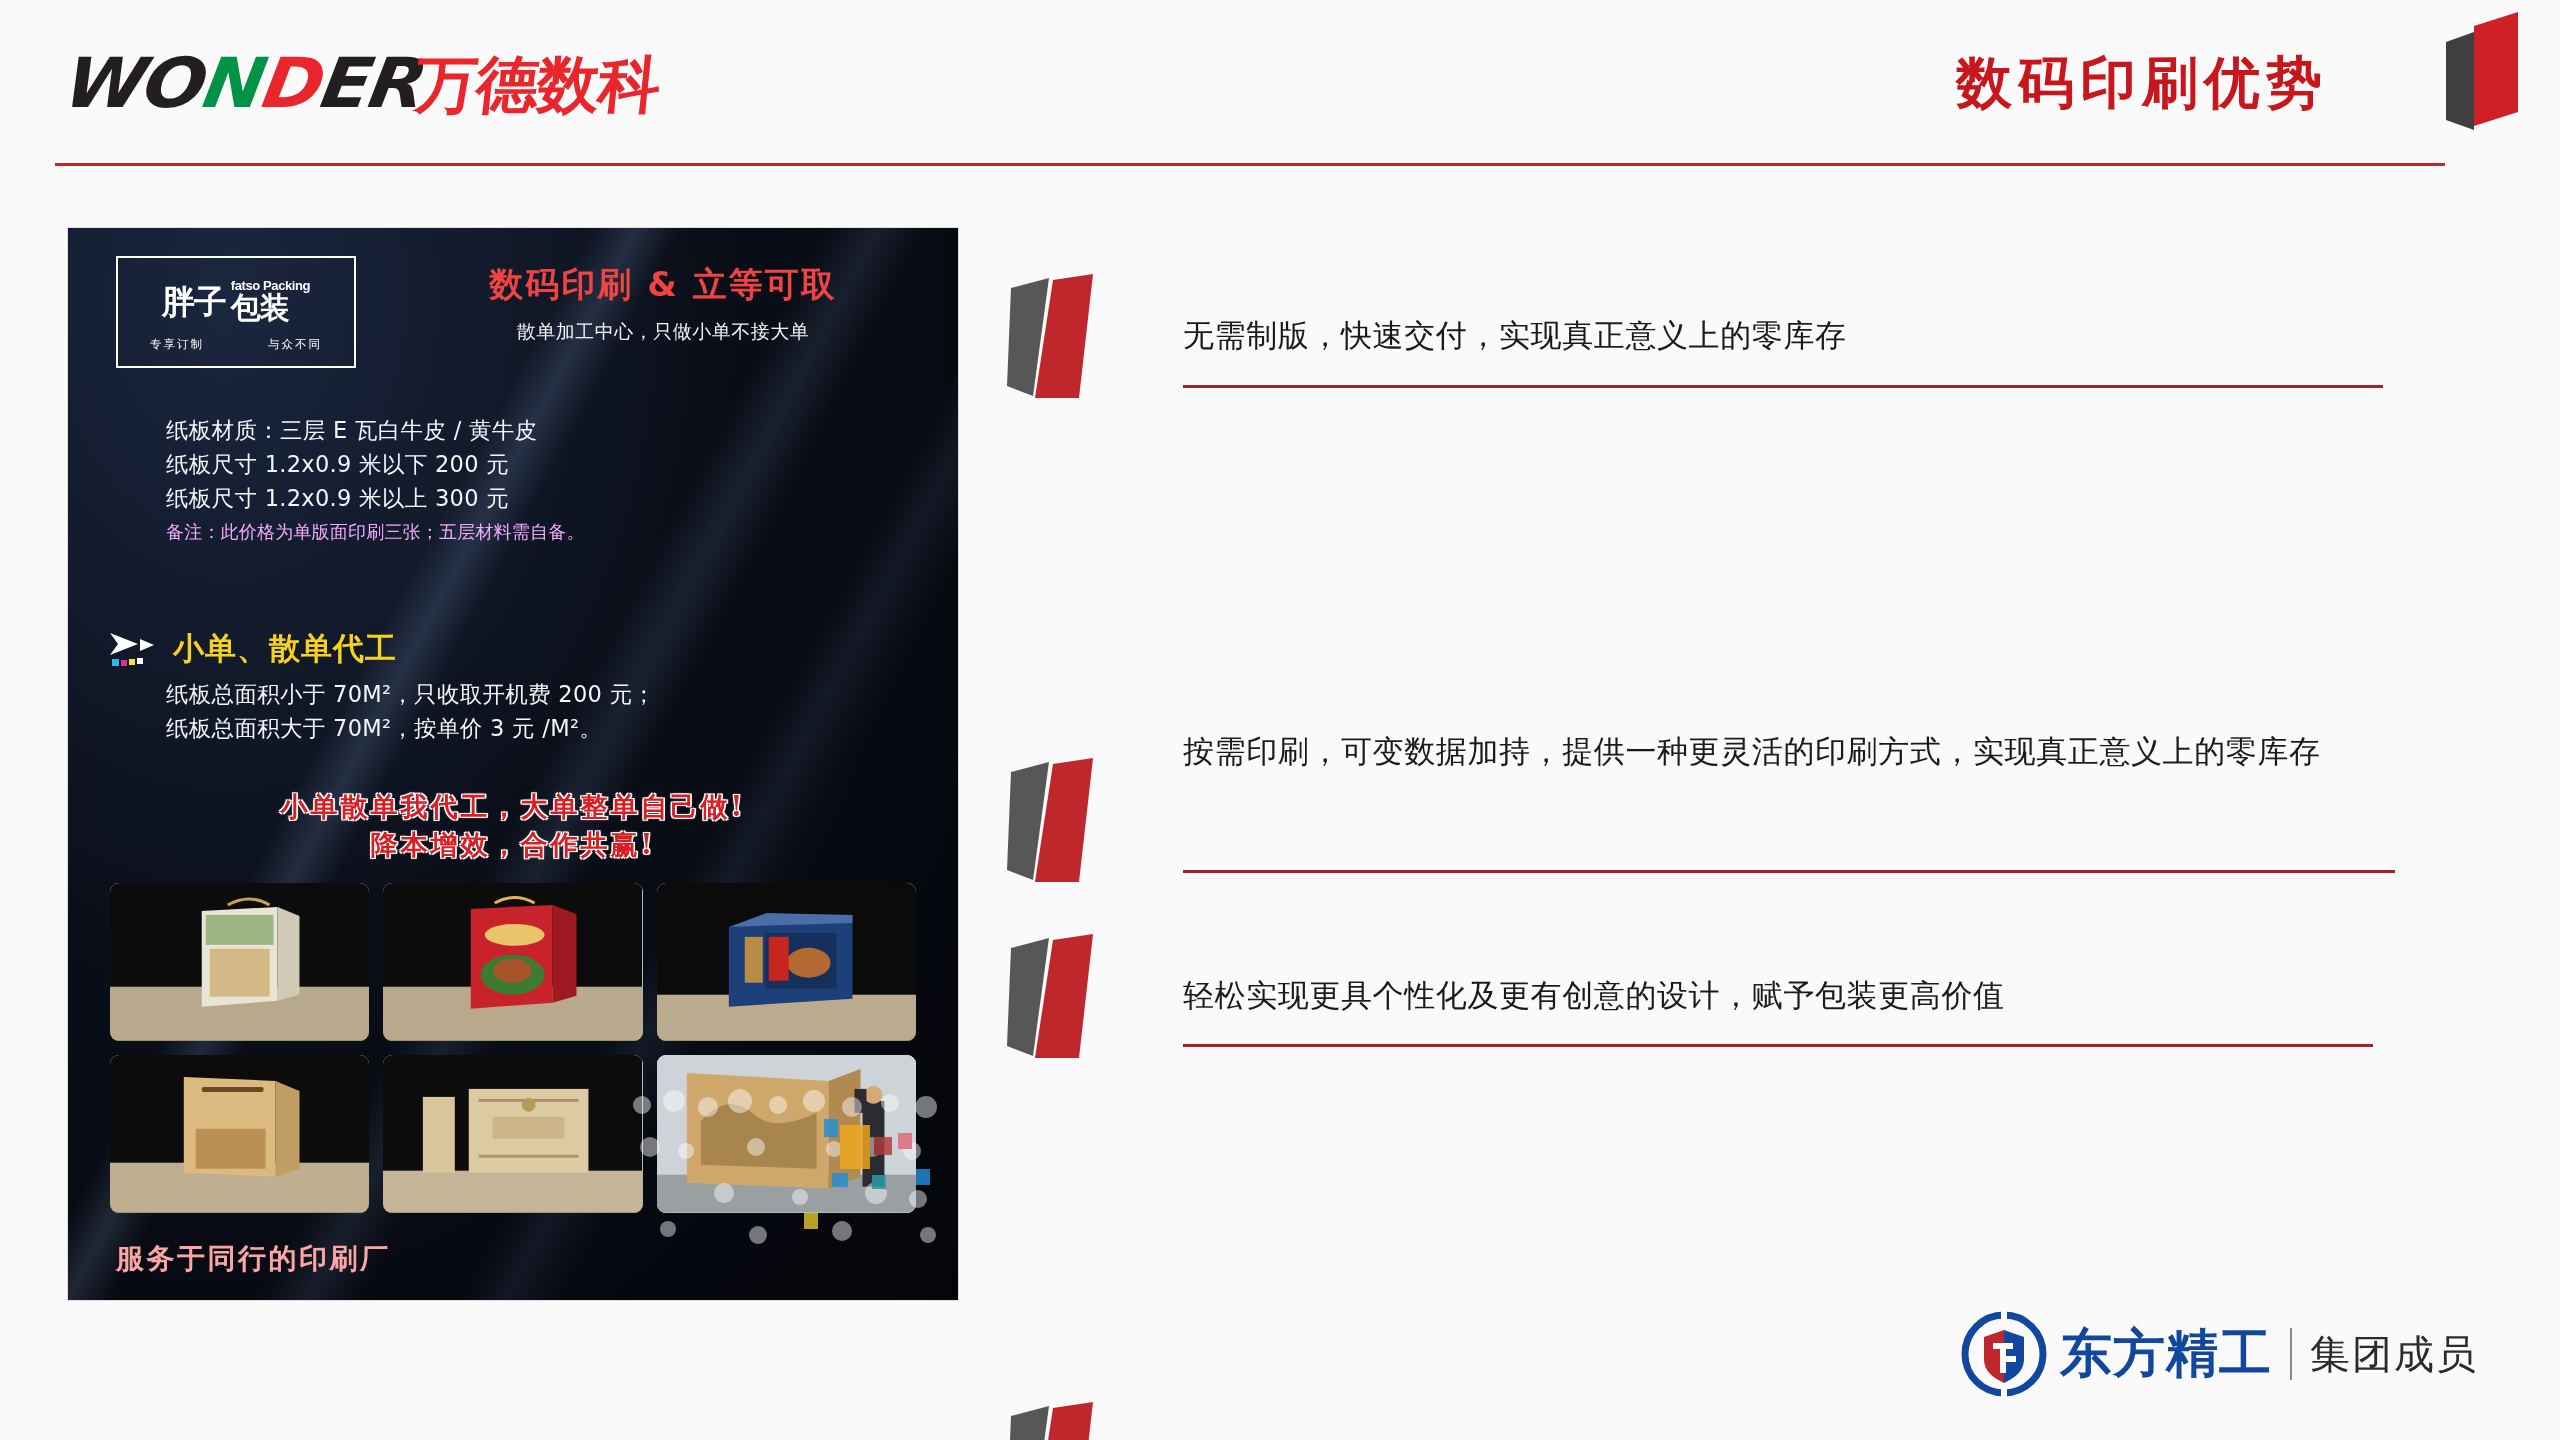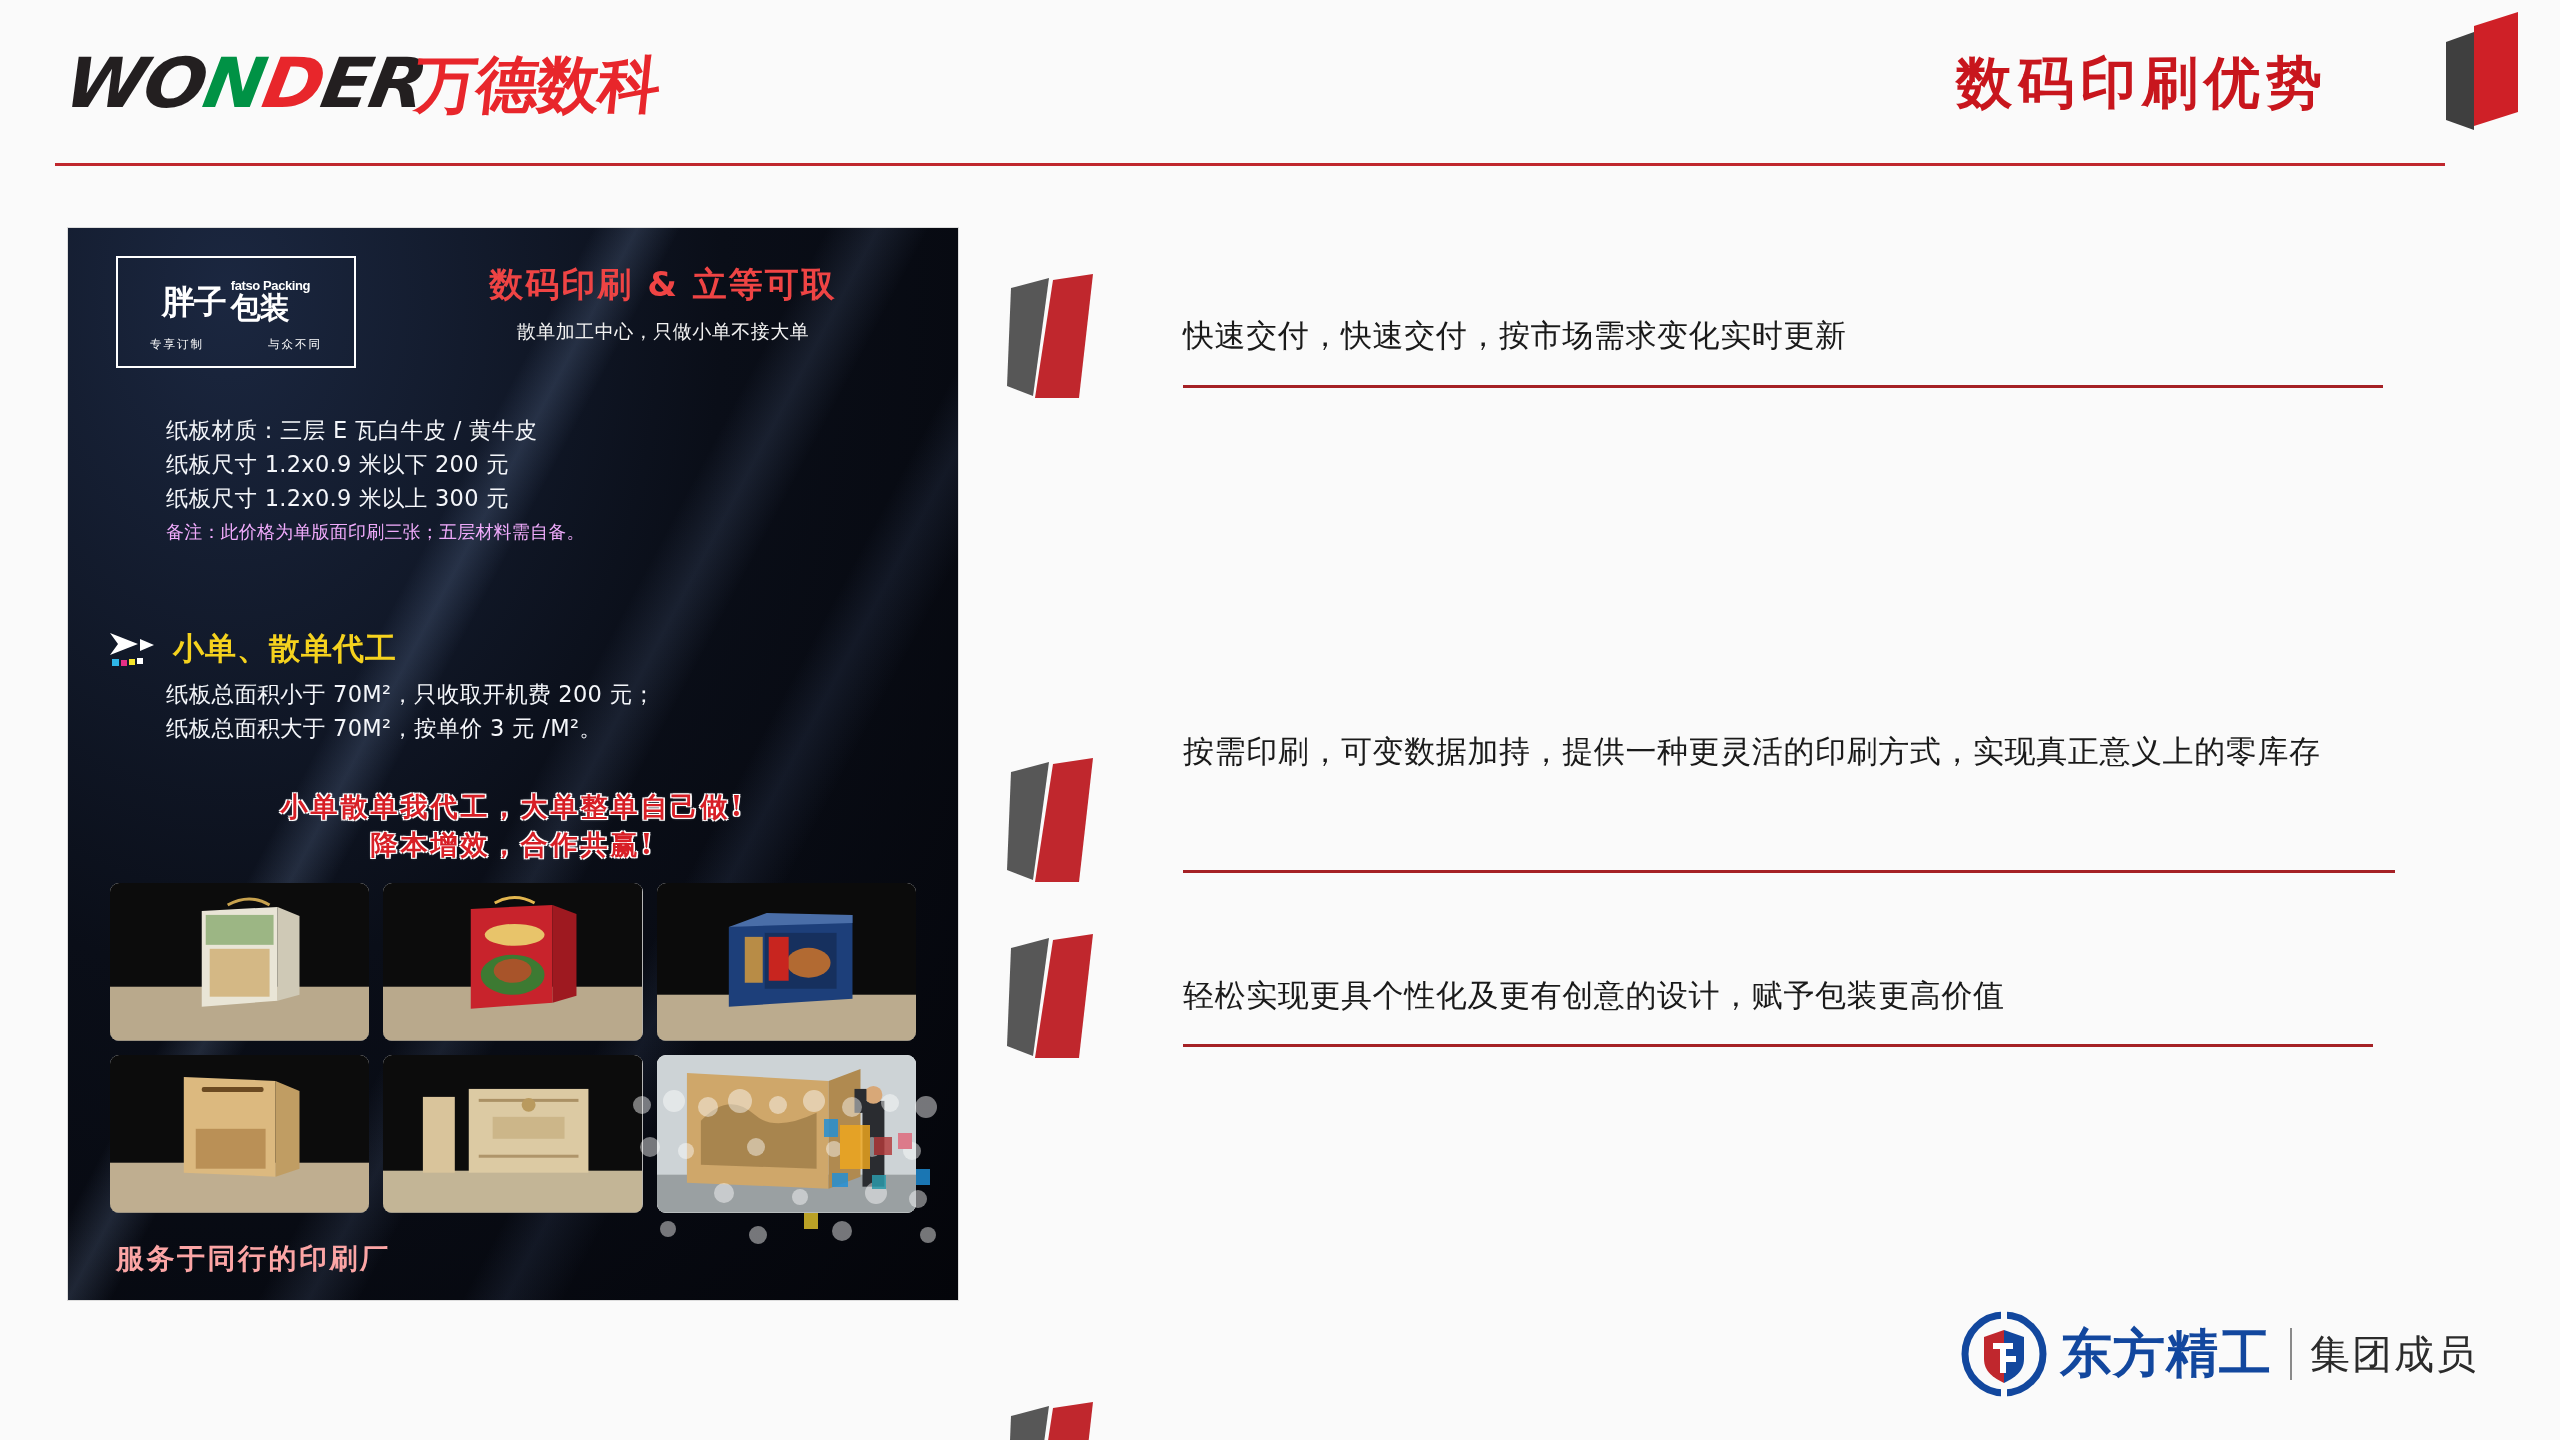--- a/index.html
+++ b/index.html
@@ -351,21 +351,21 @@
     </div>
   </div>
 
   <div class="bullets">
 
     <div class="bullet b1">
       <svg class="mark" viewBox="0 0 155 130">
         <polygon points="6,14 44,4 28,122 2,112" fill="#575757"></polygon>
         <polygon points="48,6 88,0 74,124 30,124" fill="#c0272d"></polygon>
       </svg>
-      <div class="txt">快速交付，快速交付，按市场需求变化实时更新</div>
+      <div class="txt">无需制版，快速交付，实现真正意义上的零库存</div>
       <div class="ul"></div>
     </div>
 
     <div class="bullet b3">
       <svg class="mark" viewBox="0 0 155 130">
         <polygon points="6,14 44,4 28,122 2,112" fill="#575757"></polygon>
         <polygon points="48,6 88,0 74,124 30,124" fill="#c0272d"></polygon>
       </svg>
       <div class="txt">轻松实现更具个性化及更有创意的设计，赋予包装更高价值</div>
       <div class="ul"></div>

